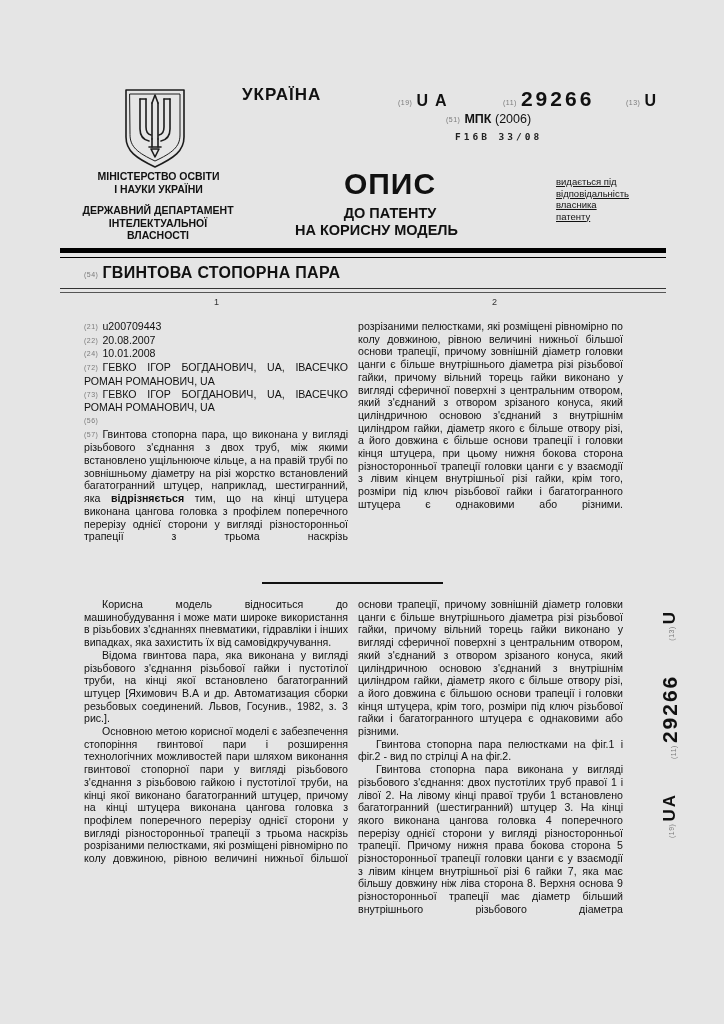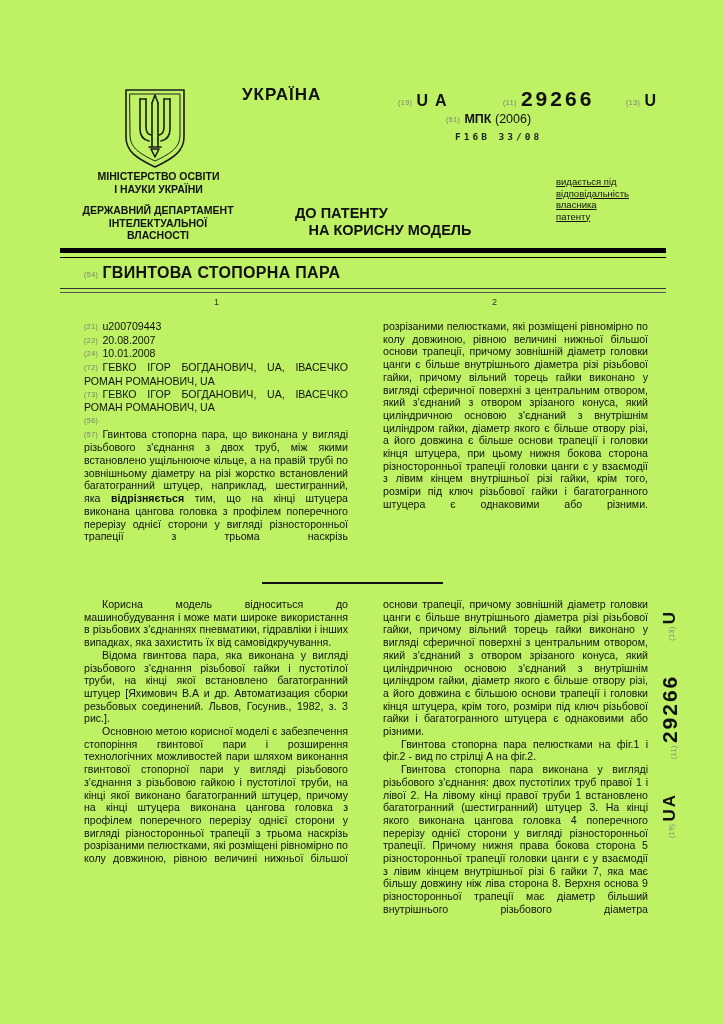--- a/index.html
+++ b/index.html
@@ -1,17 +1,17 @@
 <!DOCTYPE html>
 <html lang="uk"><head>
 <meta charset="utf-8">
 <style>
   html,body{margin:0;padding:0;background:#ffffff;}
   .page{
-    position:relative;width:724px;height:1024px;background:#bef264;
+    position:relative;width:724px;height:1024px;background:#e5e5e5;
     font-family:"Liberation Sans",sans-serif;color:#111;overflow:hidden;
   }
   .abs{position:absolute;}
   .prelines{white-space:pre-line;}
   .inid{font-size:7px;color:#7a7a7a;letter-spacing:.5px;margin-right:4px;vertical-align:1px;}
   
   .emblem{position:absolute;left:122px;top:87px;width:66px;height:84px;}
   .country{left:242px;top:85px;font-size:17px;font-weight:bold;letter-spacing:1px;}
   .ministry{left:66px;top:170px;width:185px;text-align:center;font-weight:bold;font-size:10.5px;line-height:12.5px;}
   .department{left:58px;top:204px;width:200px;text-align:center;font-weight:bold;font-size:10.5px;line-height:12.5px;}
@@ -19,36 +19,36 @@
   .g19{left:398px;top:92px;}
   .g11{left:503px;top:87px;}
   .g13{left:626px;top:92px;}
   .ua-val{font-size:16px;font-weight:bold;letter-spacing:7px;}
   .num-val{font-size:21px;font-weight:bold;letter-spacing:3px;}
   .u-val{font-size:16px;font-weight:bold;}
   .ipc-line{left:446px;top:112px;font-size:12.5px;}
   .ipc-name{font-weight:bold;}
   .ipc-class{left:455px;top:131px;font-family:"DejaVu Sans Mono",monospace;font-weight:bold;font-size:9.5px;letter-spacing:3px;color:#222;}
   .doc-title{left:295px;top:167px;width:190px;text-align:center;font-size:30px;font-weight:bold;letter-spacing:1px;}
-  .doc-sub1{left:295px;top:205px;width:190px;text-align:left;font-size:14.5px;font-weight:bold;}
-  .doc-sub2{left:295px;top:222px;width:190px;text-align:center;font-size:14.5px;font-weight:bold;}
+  .doc-sub1{left:295px;top:205px;width:190px;text-align:center;font-size:14.5px;font-weight:bold;}
+  .doc-sub2{left:295px;top:222px;width:190px;font-size:14.5px;font-weight:bold;}
   .resp{left:556px;top:176px;font-size:9.5px;line-height:11.5px;text-decoration:underline;}
   
   .rule-thick{left:60px;top:248px;width:606px;height:5px;background:#000;}
   .rule-thin-under{left:60px;top:257px;width:606px;height:1px;background:#000;}
   .title-line{left:84px;top:264px;width:560px;}
   .title-text{font-weight:bold;font-size:16px;letter-spacing:.3px;}
   .rule-cols{left:60px;top:288px;width:606px;height:3px;border-top:1px solid #333;border-bottom:1px solid #555;}
   .colnum{font-size:9px;color:#333;}
   .colnum1{left:214px;top:297px;}
   .colnum2{left:492px;top:297px;}
   
   .col{font-size:10.6px;line-height:12.7px;text-align:justify;}
   .left-col{left:84px;width:264px;}
-  .right-col{left:383px;width:265px;}
+  .right-col{left:358px;width:265px;}
   .abstract-col{top:320px;}
   .body-col{top:598px;}
   .col p{margin:0;}
   .indent{text-indent:18px;}
   .cont{text-align-last:justify;}
   .mid-divider{left:262px;top:582px;width:181px;height:2px;background:#111;}
   
   .side-label{
     left:520px;top:706px;width:300px;height:36px;
     transform:rotate(-90deg);
@@ -95,20 +95,21 @@
   </div>
   <div class="abs code-group g13">
     <span class="inid">(13)</span><span class="u-val">U</span>
   </div>
 
   <div class="abs ipc-line">
     <span class="inid">(51)</span><span class="ipc-name">МПК</span>&nbsp;<span>(2006)</span>
   </div>
   <div class="abs ipc-class">F16B 33/08</div>
 
+  <div class="abs doc-title">ОПИС</div>
   <div class="abs doc-sub1">ДО ПАТЕНТУ</div>
   <div class="abs doc-sub2">НА КОРИСНУ МОДЕЛЬ</div>
   <div class="abs resp prelines">видається під
 відповідальність
 власника
 патенту</div>
 
   <div class="abs rule-thick"></div>
   <div class="abs rule-thin-under"></div>
 

